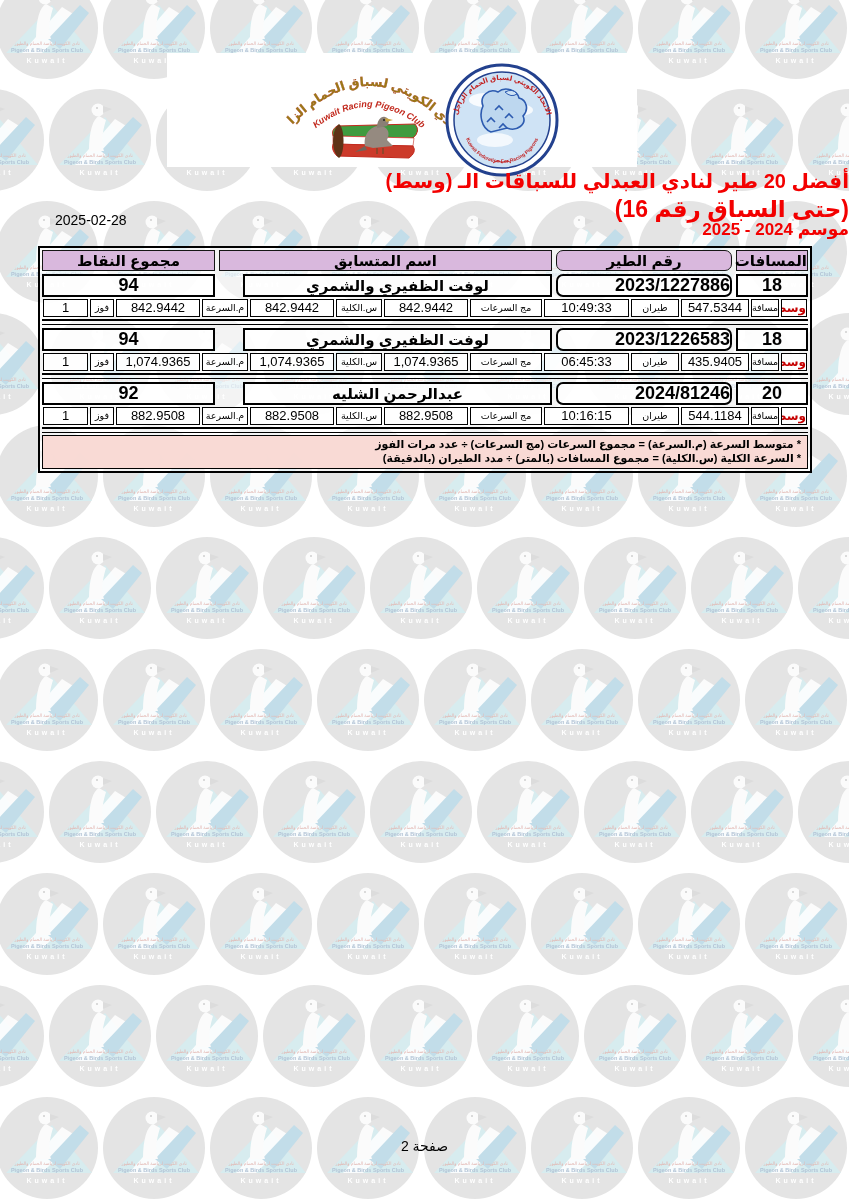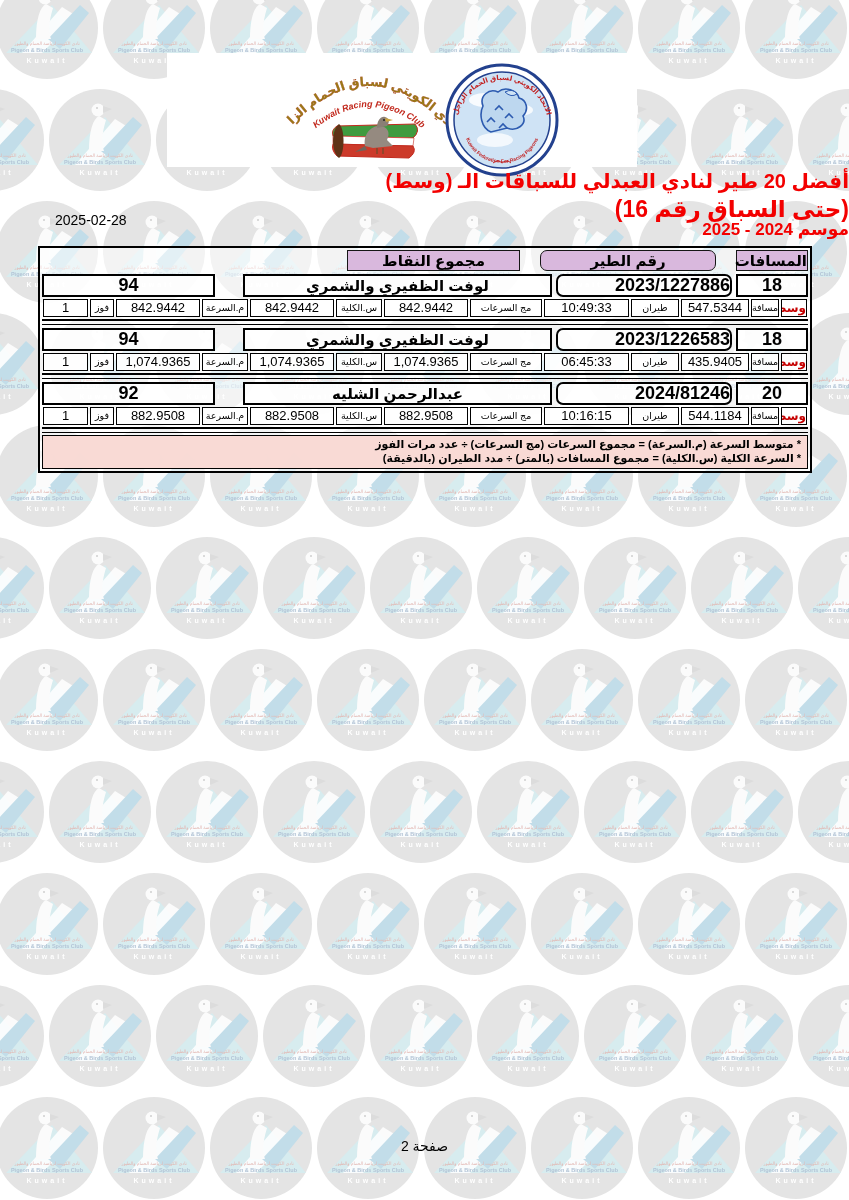--- a/index.html
+++ b/index.html
@@ -28,21 +28,21 @@
   .title3{top:219px;font-size:17px;}
   
   .rtable{
     position:absolute;left:38px;top:246px;width:774px;z-index:2;
     border:2px solid #000;box-sizing:border-box;padding:2px;
     background:rgba(255,255,255,0.55);
   }
   .hdr-row,.main-row{display:flex;direction:rtl;gap:4px;}
   .hcell{
     background:#d9b8dd;border:1px solid #161616;box-sizing:border-box;
-    height:21px;line-height:19px;text-align:center;font-weight:bold;font-size:15px;margin-left:16px;
+    height:21px;line-height:19px;text-align:center;font-weight:bold;font-size:15px;
   }
   .c-rank{width:72px;} .c-bird{width:176px;border-radius:7px;} .c-name{flex:1;} .c-pts{width:173px;}
   .main-row{margin-top:3px;}
   .mcell{
     background:rgba(255,255,255,0.82);border:2px solid #000;box-sizing:border-box;
     height:23px;line-height:19px;text-align:center;font-weight:bold;
   }
   .big{font-size:18px;} .nm{font-size:15px;margin-left:24px;} .ltr{direction:ltr;text-align:right;}
   .detail-row{display:flex;direction:rtl;justify-content:space-between;margin-top:2px;padding:0 1px;}
   .dbox{
@@ -1523,20 +1523,21 @@
 
 <div class="report-date">2025-02-28</div>
 <div class="t-red title1">أفضل 20 طير لنادي العبدلي للسباقات الـ (وسط)</div>
 <div class="t-red title2">(حتى السباق رقم 16)</div>
 <div class="t-red title3">موسم 2024 - 2025</div>
 
 <div class="rtable">
   <div class="hdr-row">
     <div class="hcell c-rank">المسافات</div>
     <div class="hcell c-bird">رقم الطير</div>
+    <div class="hcell c-name">اسم المتسابق</div>
     <div class="hcell c-pts">مجموع النقاط</div>
   </div>
 
   <div class="main-row">
     <div class="mcell c-rank big">18</div>
     <div class="mcell c-bird big ltr">2023/1227886</div>
     <div class="mcell c-name nm">لوفت الظفيري والشمري</div>
     <div class="mcell c-pts big">94</div>
   </div>
   <div class="detail-row">

